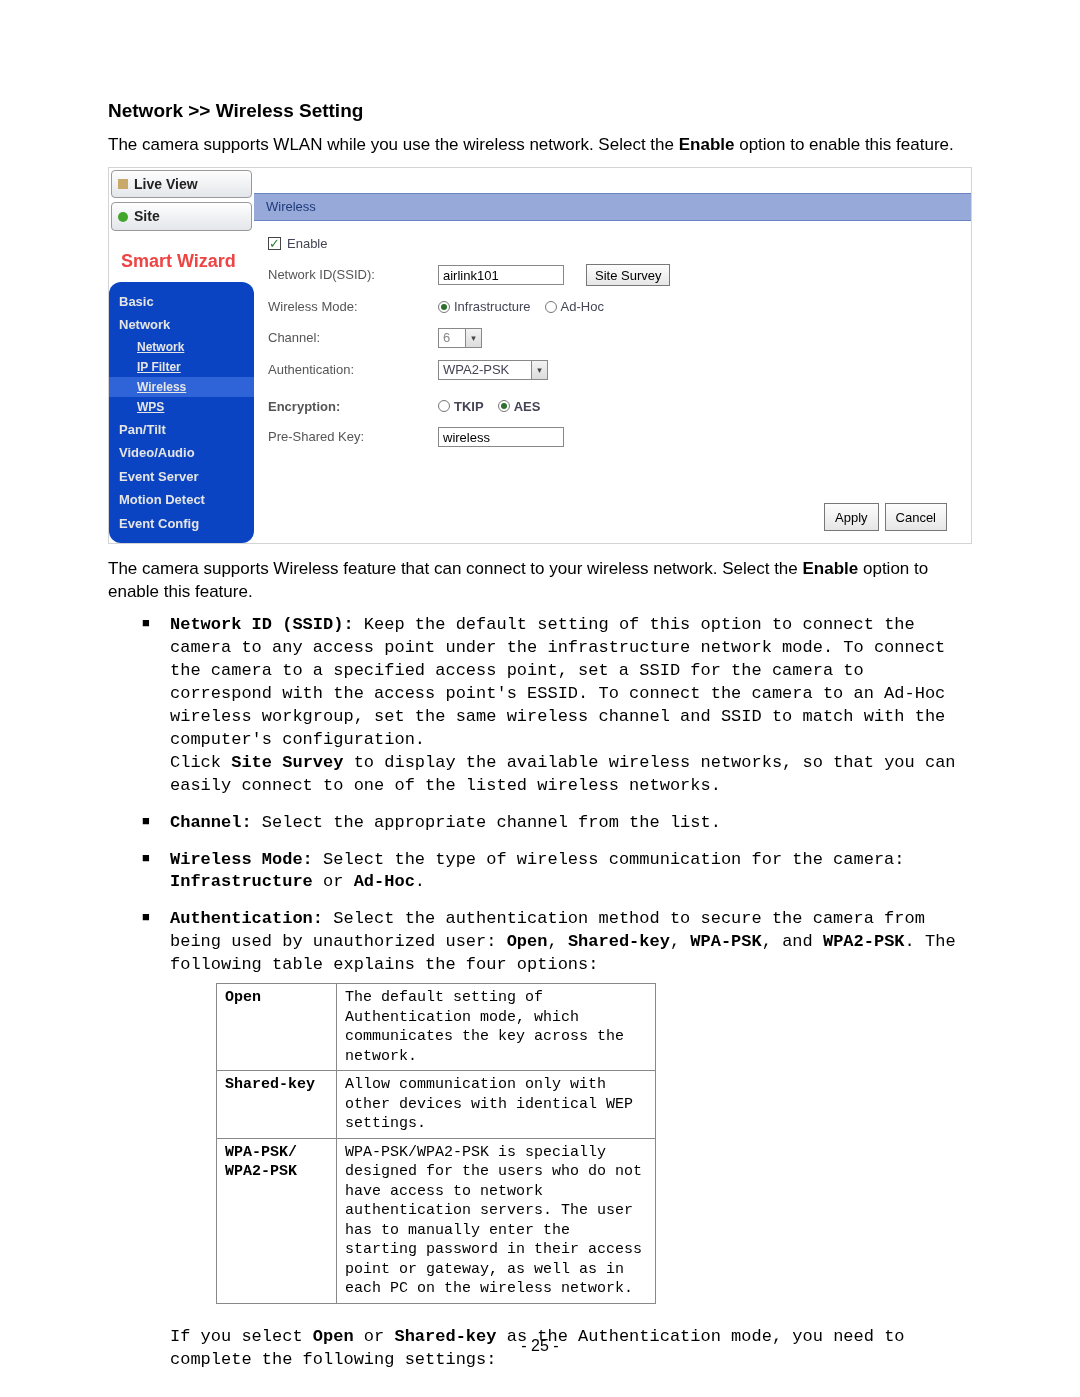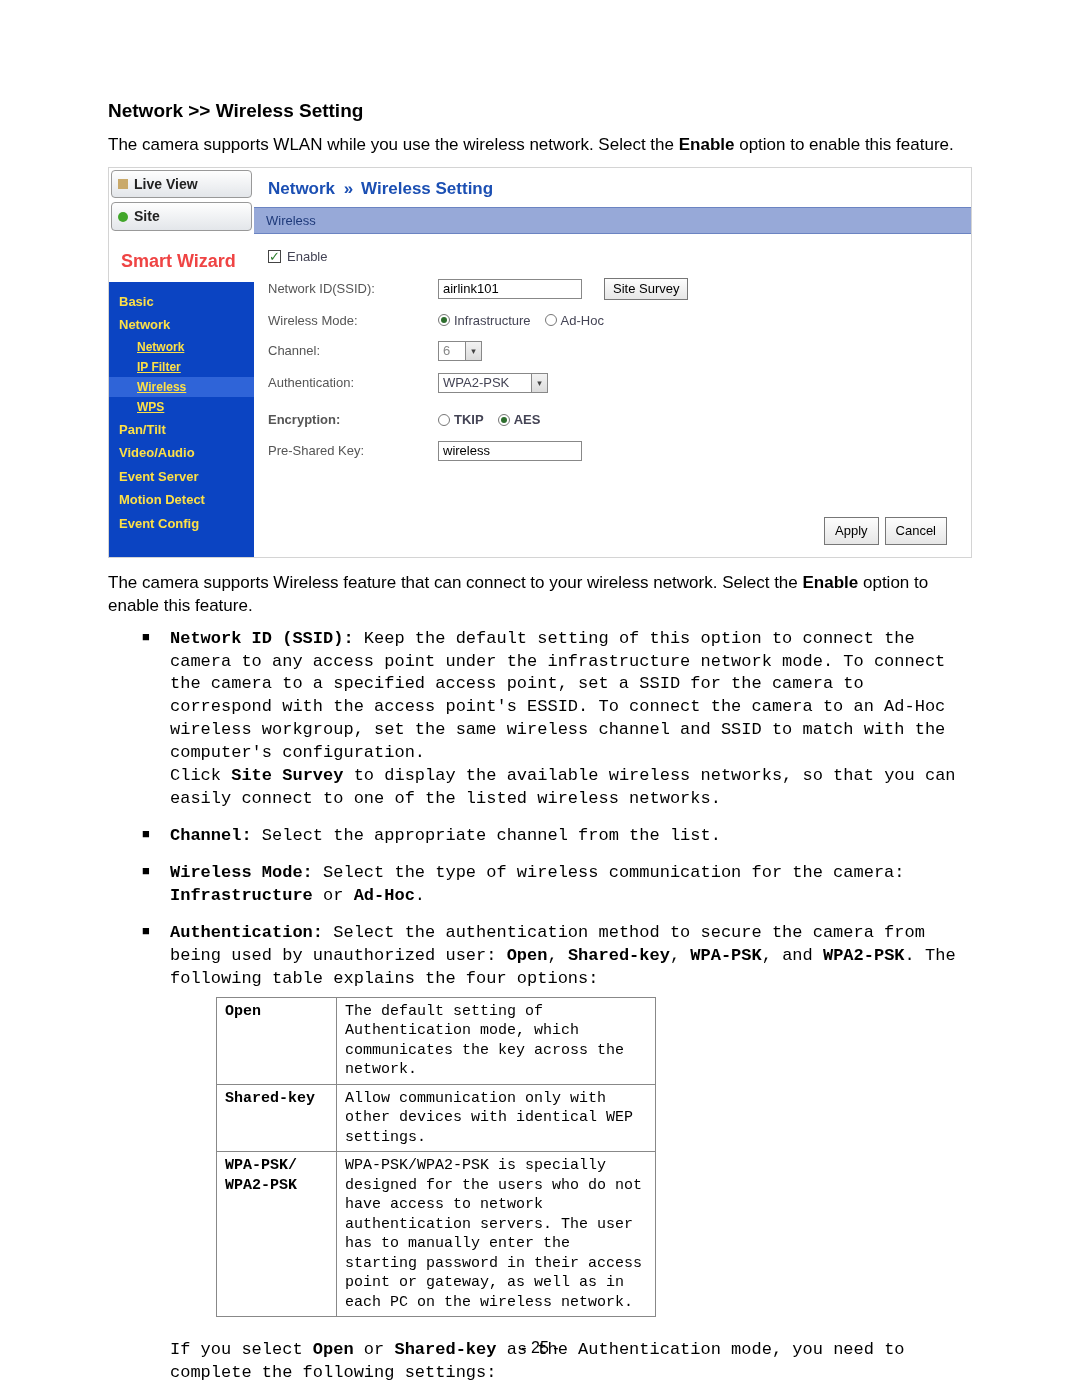--- a/index.html
+++ b/index.html
@@ -25,20 +25,21 @@
   }
   p { margin: 0 0 8px 0; }
 
   
   .panel {
     display: flex;
     border: 1px solid #d4d4d4;
     margin: 10px 0 14px 0;
     font-size: 14px;
     background: #fff;
+    align-items: flex-end;
   }
   .sidebar {
     width: 145px;
     display: flex;
     flex-direction: column;
     background: #fff;
   }
   .side-btn {
     border: 1px solid #999;
     border-radius: 4px;
@@ -55,24 +56,25 @@
   .side-btn .dot-green { width:10px;height:10px;border-radius:50%;background:#41a62a;display:inline-block; }
   .side-btn .dot-tan { width:10px;height:10px;background:#c9a96a;display:inline-block; }
   .smart-wizard {
     color: #ef4444;
     font-weight: bold;
     padding: 16px 12px 8px 12px;
     font-size: 18px;
   }
   .navblock {
     background: #0b44c2;
-    color: #fde047;
+    color: #e5e5e5;
     flex: 1;
     padding: 8px 0 8px 0;
     font-size: 13px;
+    border-radius: 12px;
   }
   .nav-item {
     padding: 3px 10px;
     font-weight: bold;
     cursor: default;
   }
   .nav-sub {
     padding: 2px 10px 2px 28px;
     font-weight: bold;
     text-decoration: underline;
@@ -101,21 +103,21 @@
     border: 1px solid #6b84c2;
     border-left: none;
     border-right: none;
   }
 
   .form-area { padding: 8px 14px 8px 14px; color:#445; font-size:13px; }
   .frow { display:flex; align-items:center; padding: 6px 0; }
   .frow .flabel { width: 170px; color:#555; }
   .txtin {
     border:1px solid #888; background:#fff; padding:1px 4px;
-    font-size:13px; width:144px; height:20px; color:#000;
+    font-size:13px; width:126px; height:20px; color:#000;
   }
   .selin {
     border:1px solid #888; background:#fff; padding:0 18px 0 4px;
     font-size:13px; height:20px; position:relative; display:inline-flex; align-items:center;
   }
   .selin .arrow {
     position:absolute; right:0; top:0; width:16px; height:100%;
     background: linear-gradient(#f3f3f3,#dcdcdc);
     border-left:1px solid #888;
     display:flex;align-items:center;justify-content:center;
@@ -193,25 +195,20 @@
         <div class="nav-sub">WPS</div>
         <div class="nav-item">Pan/Tilt</div>
         <div class="nav-item">Video/Audio</div>
         <div class="nav-item">Event Server</div>
         <div class="nav-item">Motion Detect</div>
         <div class="nav-item">Event Config</div>
       </div>
     </div>
 
     <div class="content">
-      <div class="bc">
-        <span>Network</span>
-        <span class="sep" style="margin:0 4px;">»</span>
-        <span>Wireless Setting</span>
-      </div>
       <div class="section-bar">Wireless</div>
 
       <div class="form-area">
         <div class="frow">
           <span class="chk checked"></span>
           <span>Enable</span>
         </div>
         <div class="frow">
           <span class="flabel">Network ID(SSID):</span>
           <input class="txtin" value="airlink101" style="">

